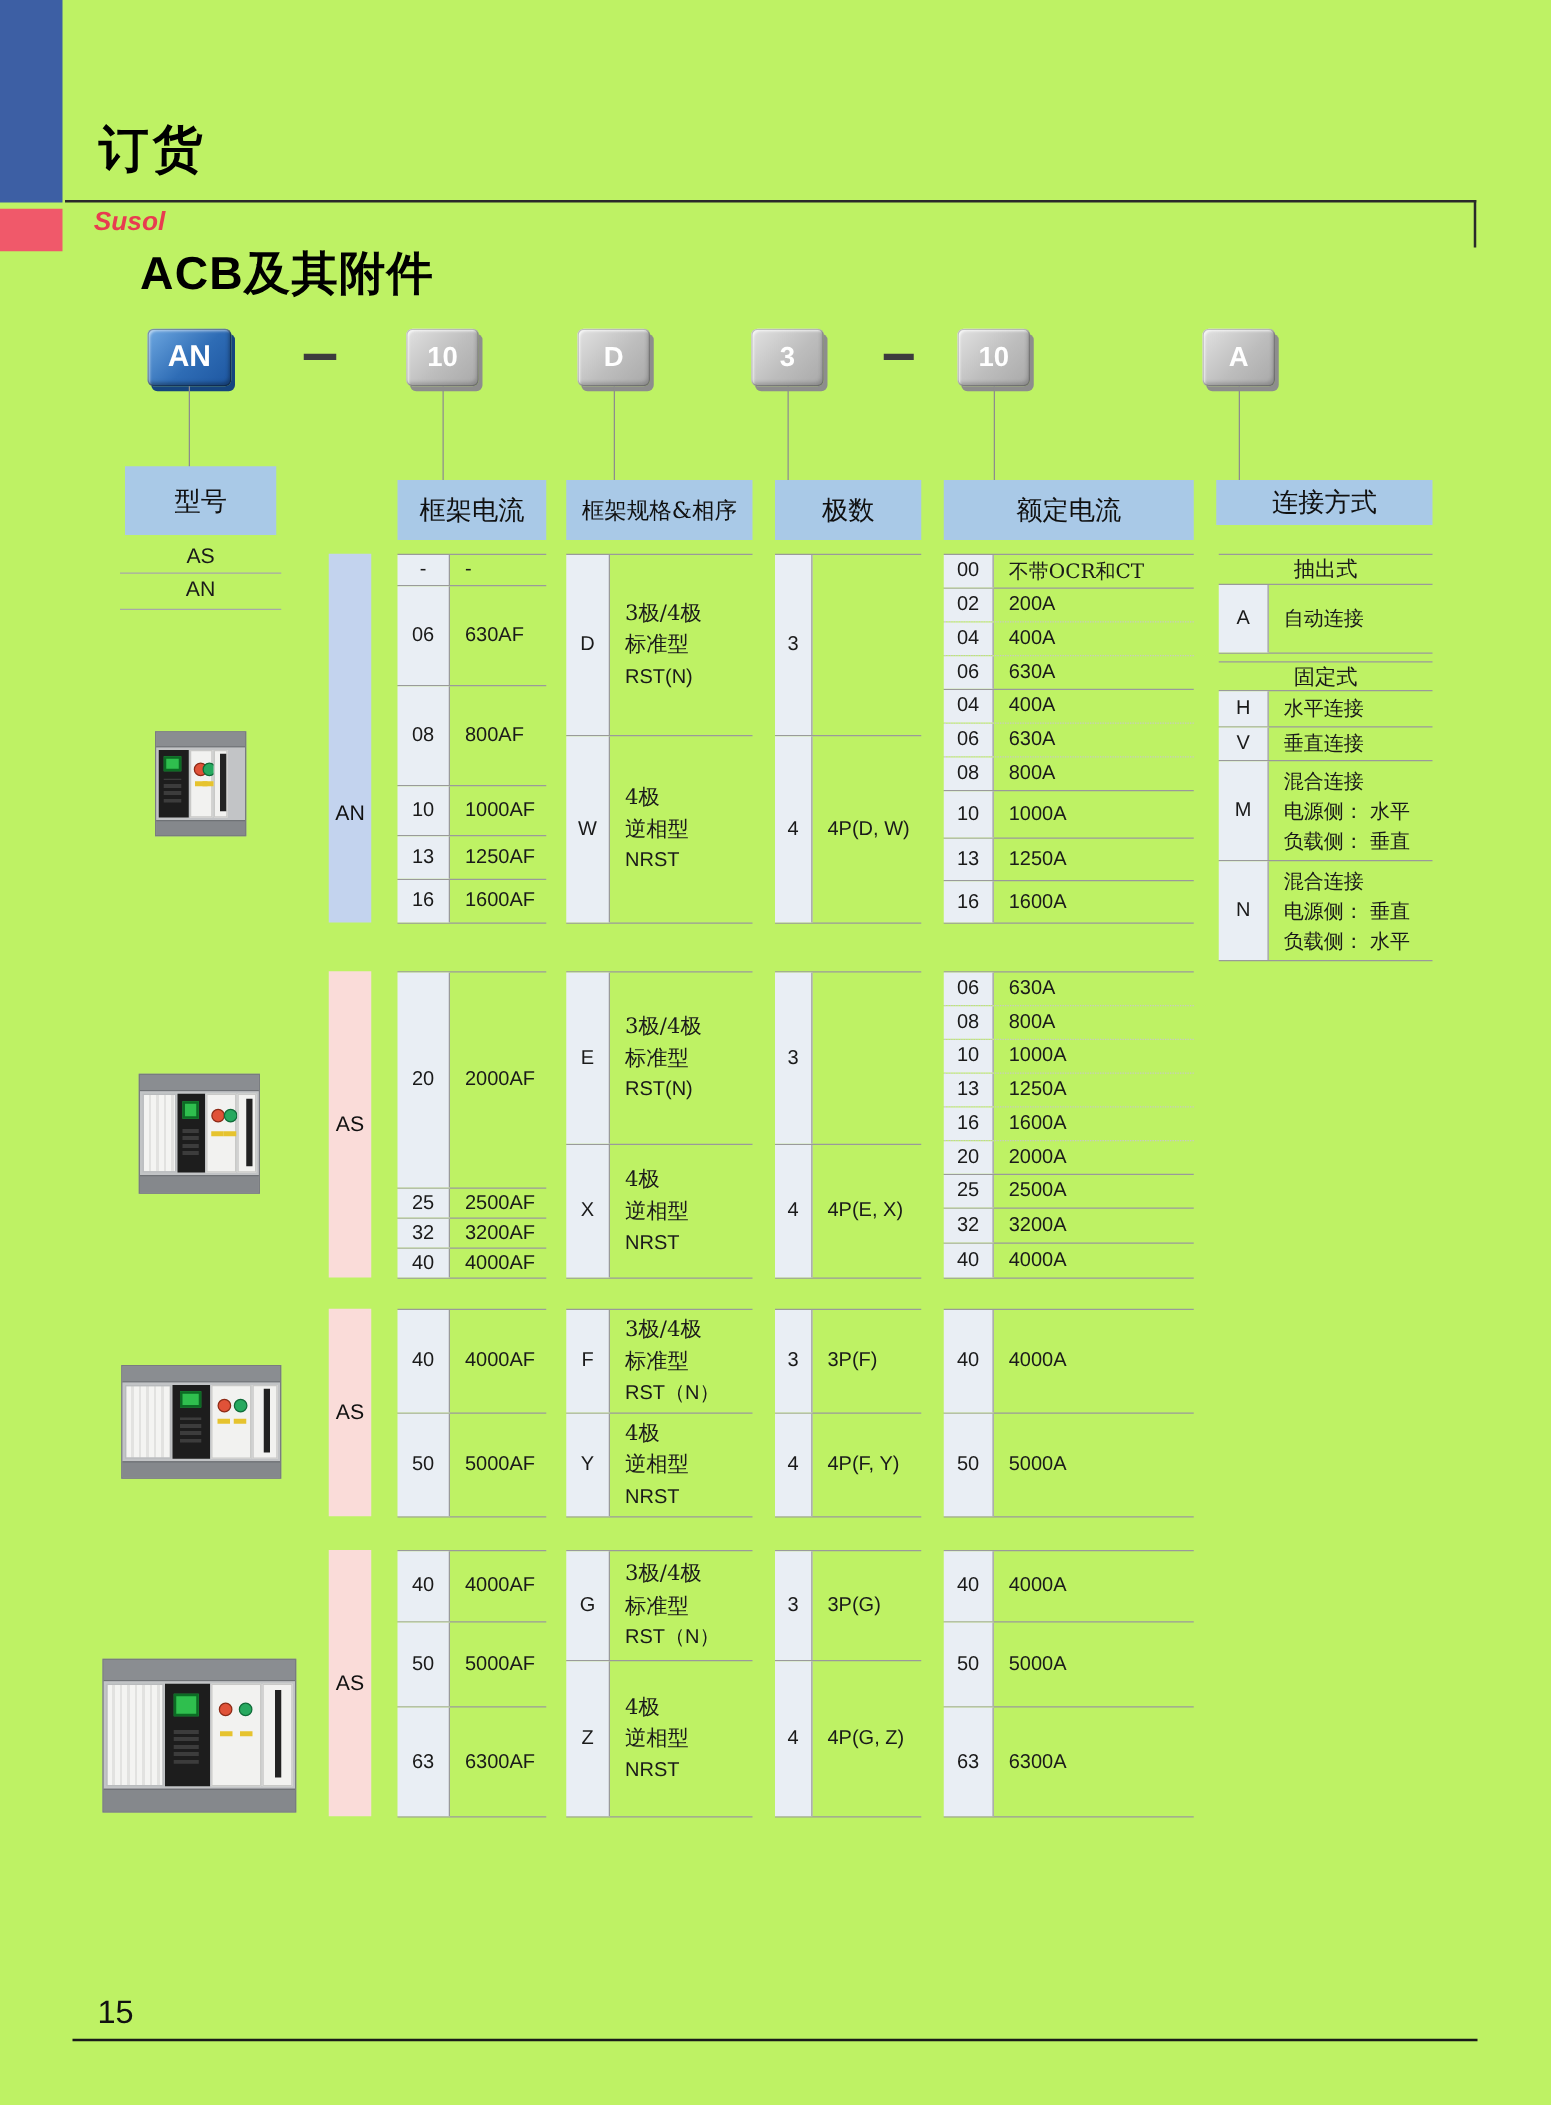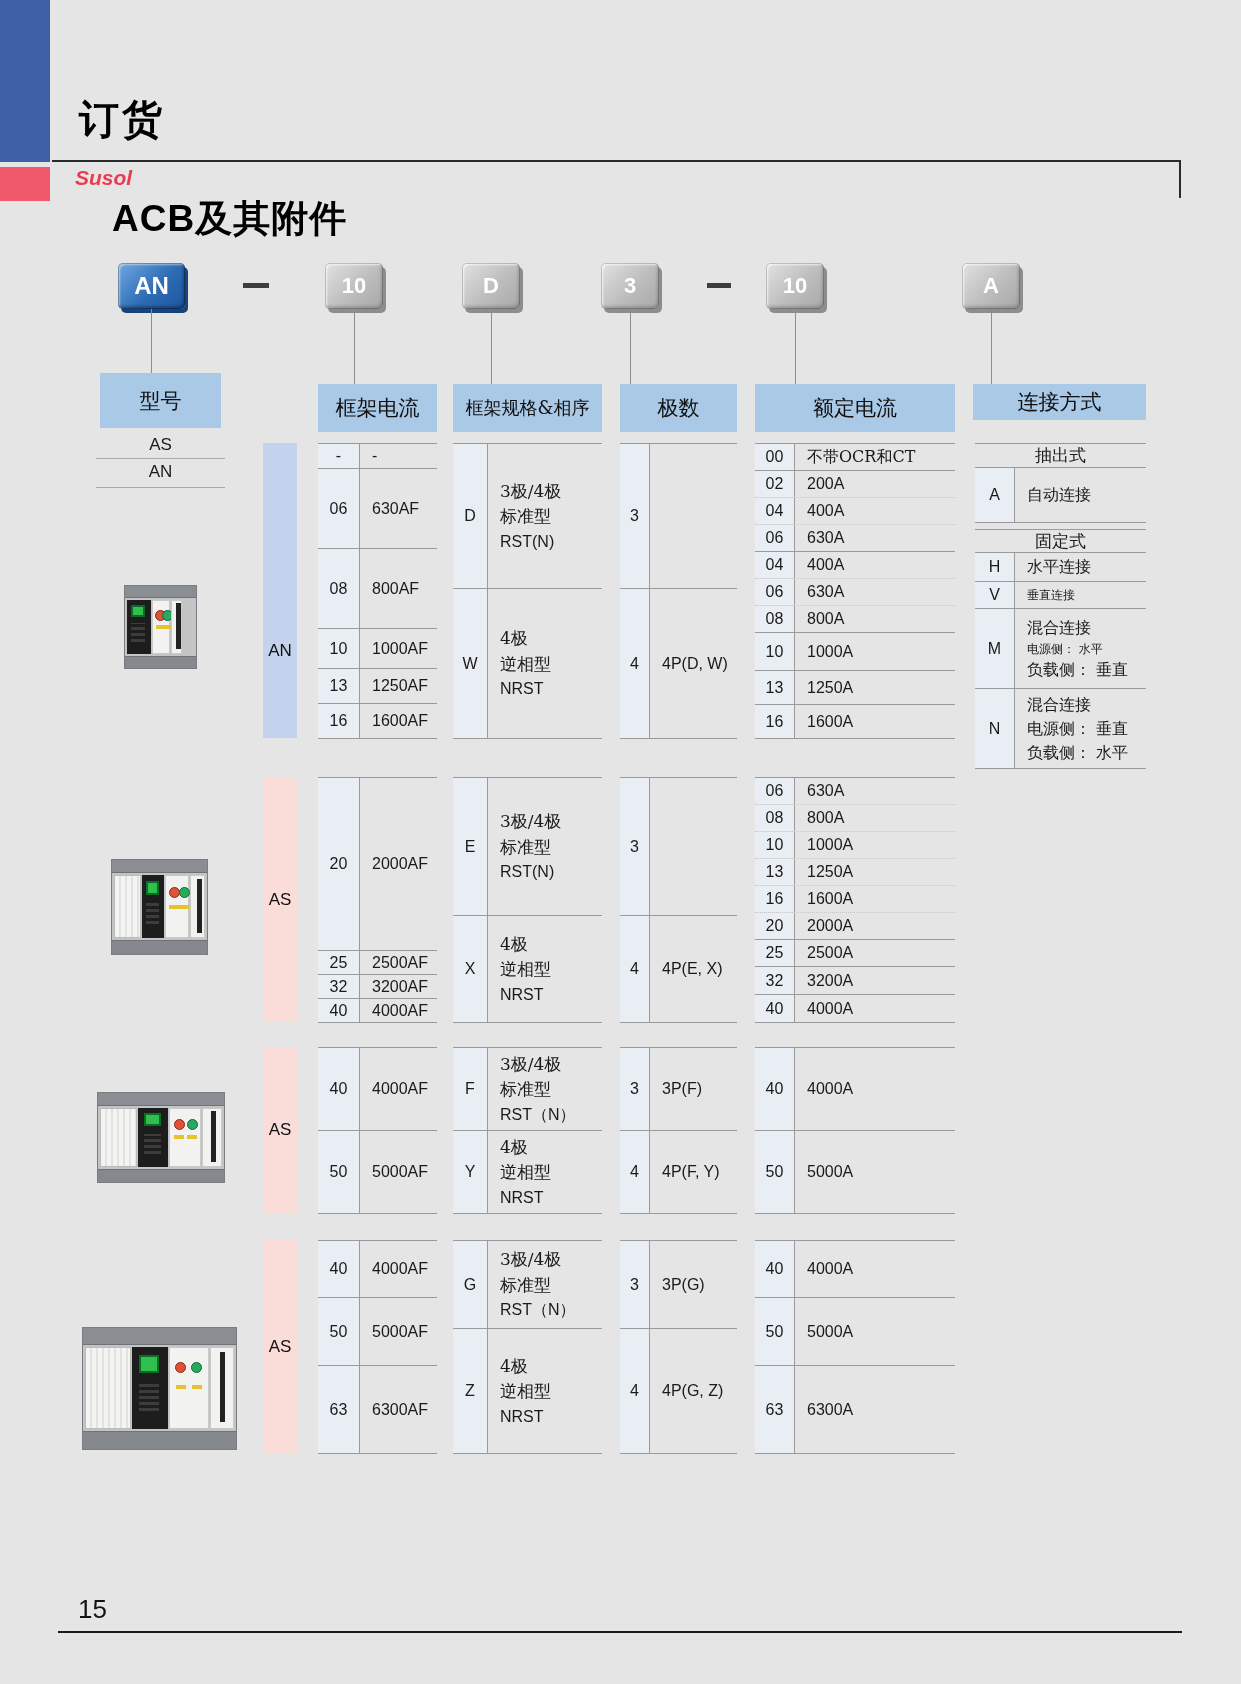--- a/index.html
+++ b/index.html
@@ -1,16 +1,16 @@
 <!DOCTYPE html>
 <html><head>
 <meta charset="utf-8">
 <style>
   html,body{margin:0;padding:0;background:#fff;}
-  #page{position:relative;width:1241px;height:1684px;background:#e5e5e5;overflow:hidden;
+  #page{position:relative;width:1241px;height:1684px;background:#bef264;overflow:hidden;
         font-family:"Liberation Sans",sans-serif;color:#1a1a1a;}
   
   .corner-blue{position:absolute;left:0;top:0;width:50px;height:162px;background:#3d5fa4;}
   .corner-red{position:absolute;left:0;top:167px;width:50px;height:34px;background:#f0596a;}
   .page-title{position:absolute;left:79px;top:92px;font-size:40px;font-weight:600;letter-spacing:3px;color:#000;}
   .rule-top{position:absolute;left:52px;top:160px;width:1129px;height:2px;background:#2a2a2a;}
   .rule-top-drop{position:absolute;left:1179px;top:160px;width:2px;height:38px;background:#2a2a2a;}
   .brand{position:absolute;left:75px;top:166px;font-size:21px;font-weight:bold;font-style:italic;color:#e83c50;}
   .heading{position:absolute;left:112px;top:194px;font-size:37px;font-weight:bold;letter-spacing:1px;color:#000;}
   .page-num{position:absolute;left:78px;top:1594px;font-size:26px;color:#111;}
@@ -313,28 +313,28 @@
     <div class="subhead" style="height:24px;border-top:1px solid #9a9a9a">固定式</div>
     <div class="trow" style="height:29px">
         <div class="code c40">H</div>
         <div class="val">
           <span class="l-cn" style="font-size:16px">水平连接</span>
         </div>
       </div>
     <div class="trow" style="height:27px">
         <div class="code c40">V</div>
         <div class="val">
-          <span class="l-cn" style="font-size:12px">垂直连接</span>
+          <span class="l-cn" style="font-size:16px">垂直连接</span>
         </div>
       </div>
     <div class="trow" style="height:80px">
         <div class="code c40">M</div>
         <div class="val">
           <span class="l-cn" style="font-size:16px">混合连接</span>
-          <span class="l-cn" style="font-size:12px">电源侧： 水平</span>
+          <span class="l-cn" style="font-size:16px">电源侧： 水平</span>
           <span class="l-cn" style="font-size:16px">负载侧： 垂直</span>
         </div>
       </div>
     <div class="trow" style="height:80px">
         <div class="code c40">N</div>
         <div class="val">
           <span class="l-cn" style="font-size:16px">混合连接</span>
           <span class="l-cn" style="font-size:16px">电源侧： 垂直</span>
           <span class="l-cn" style="font-size:16px">负载侧： 水平</span>
         </div>

